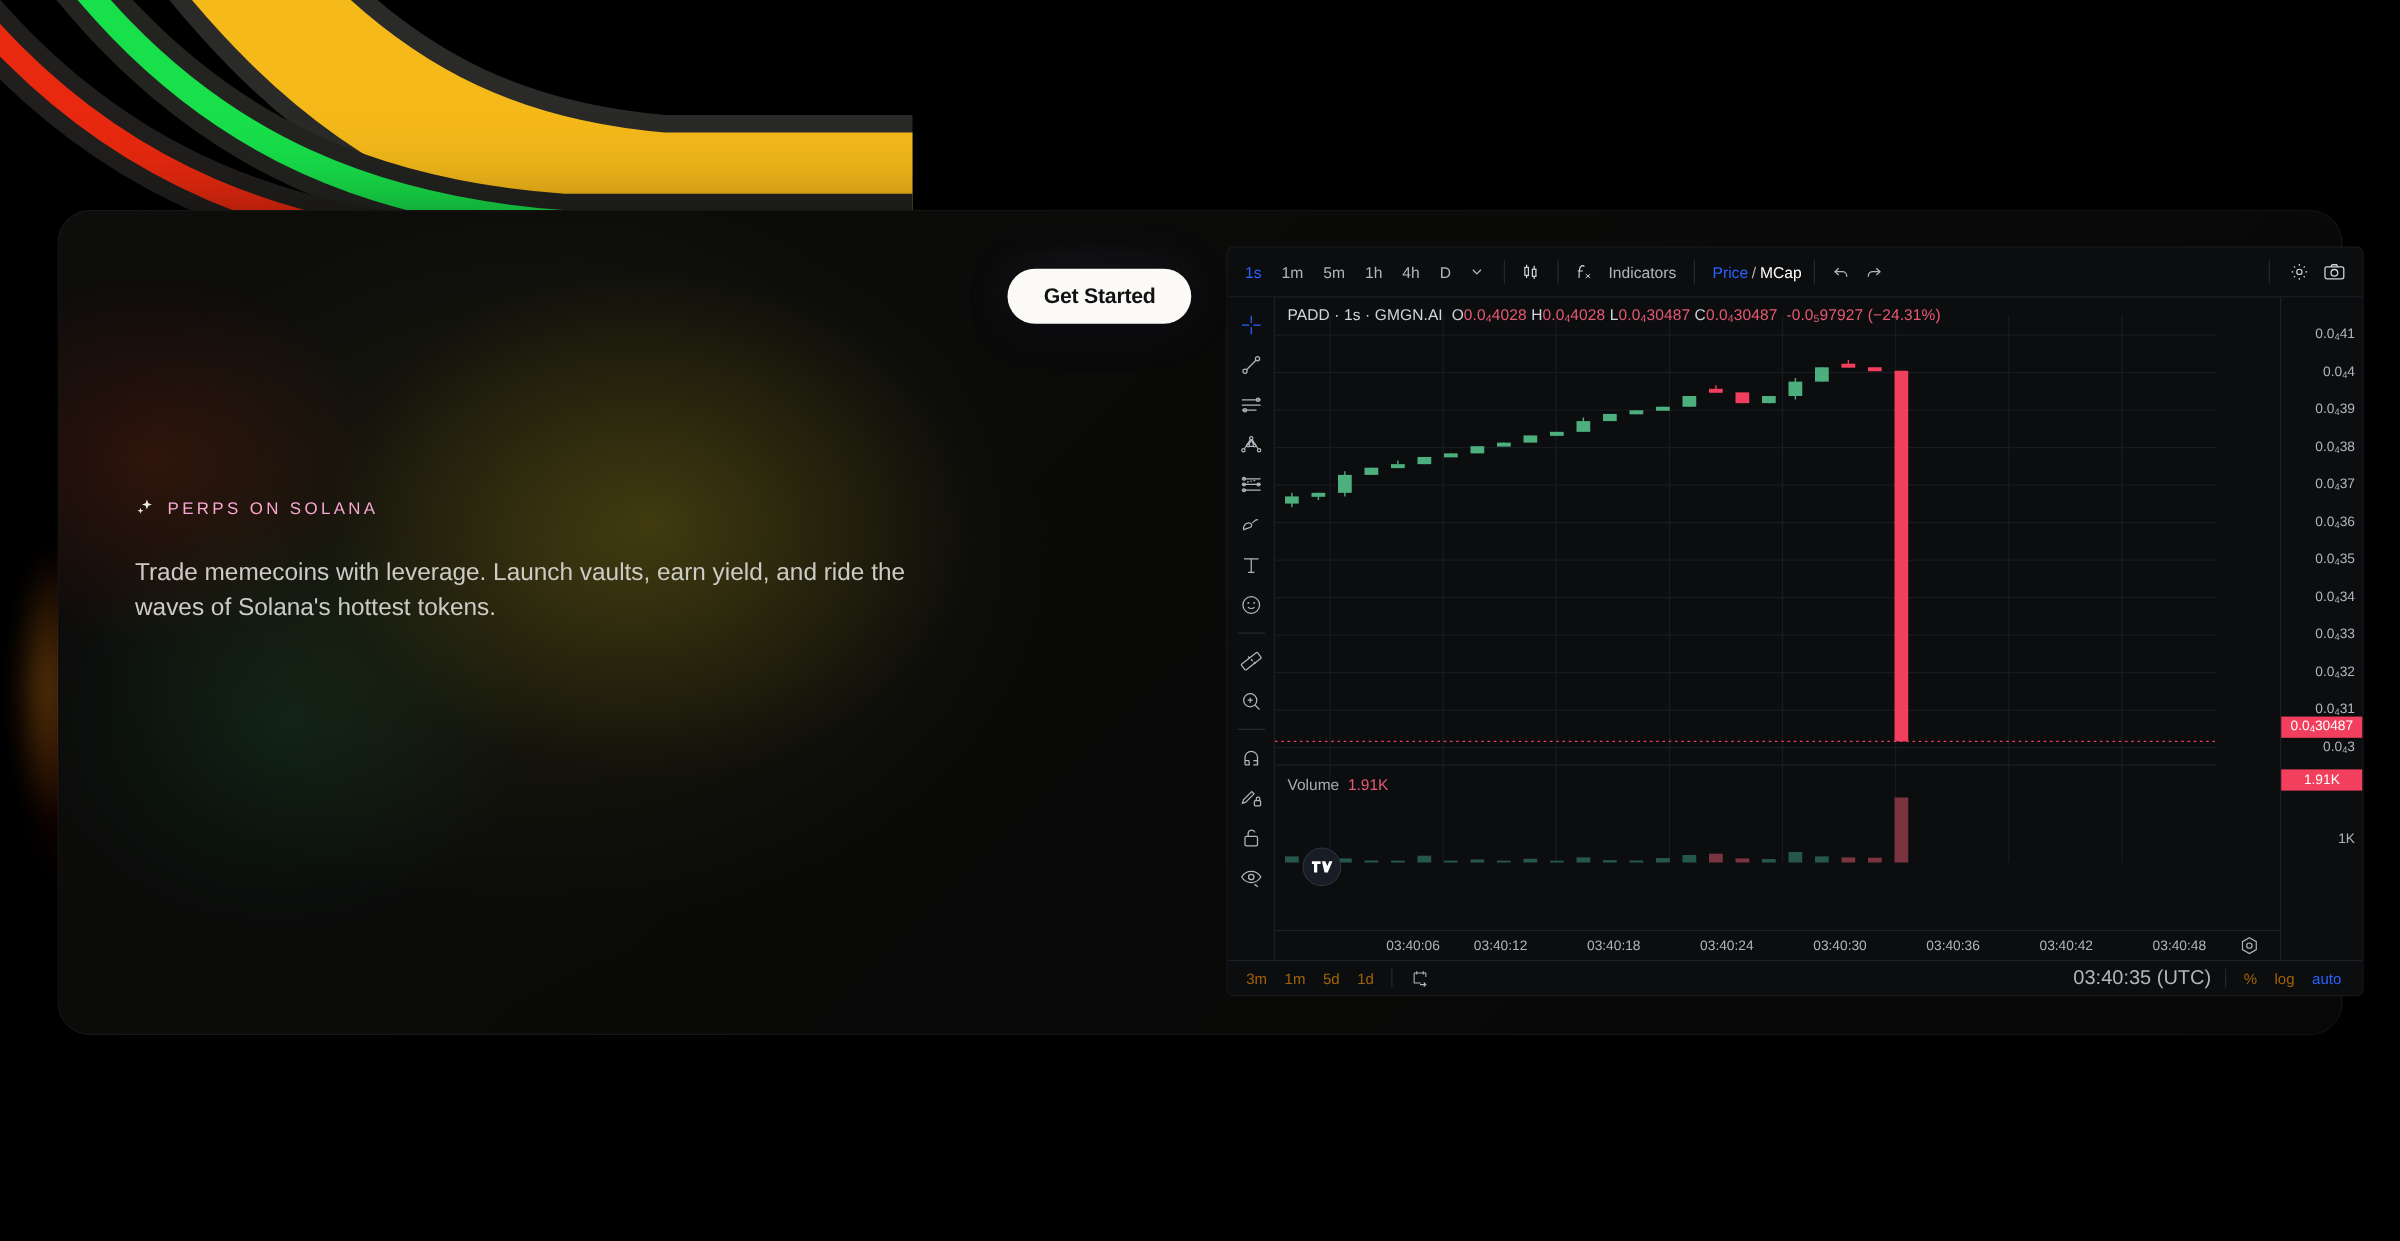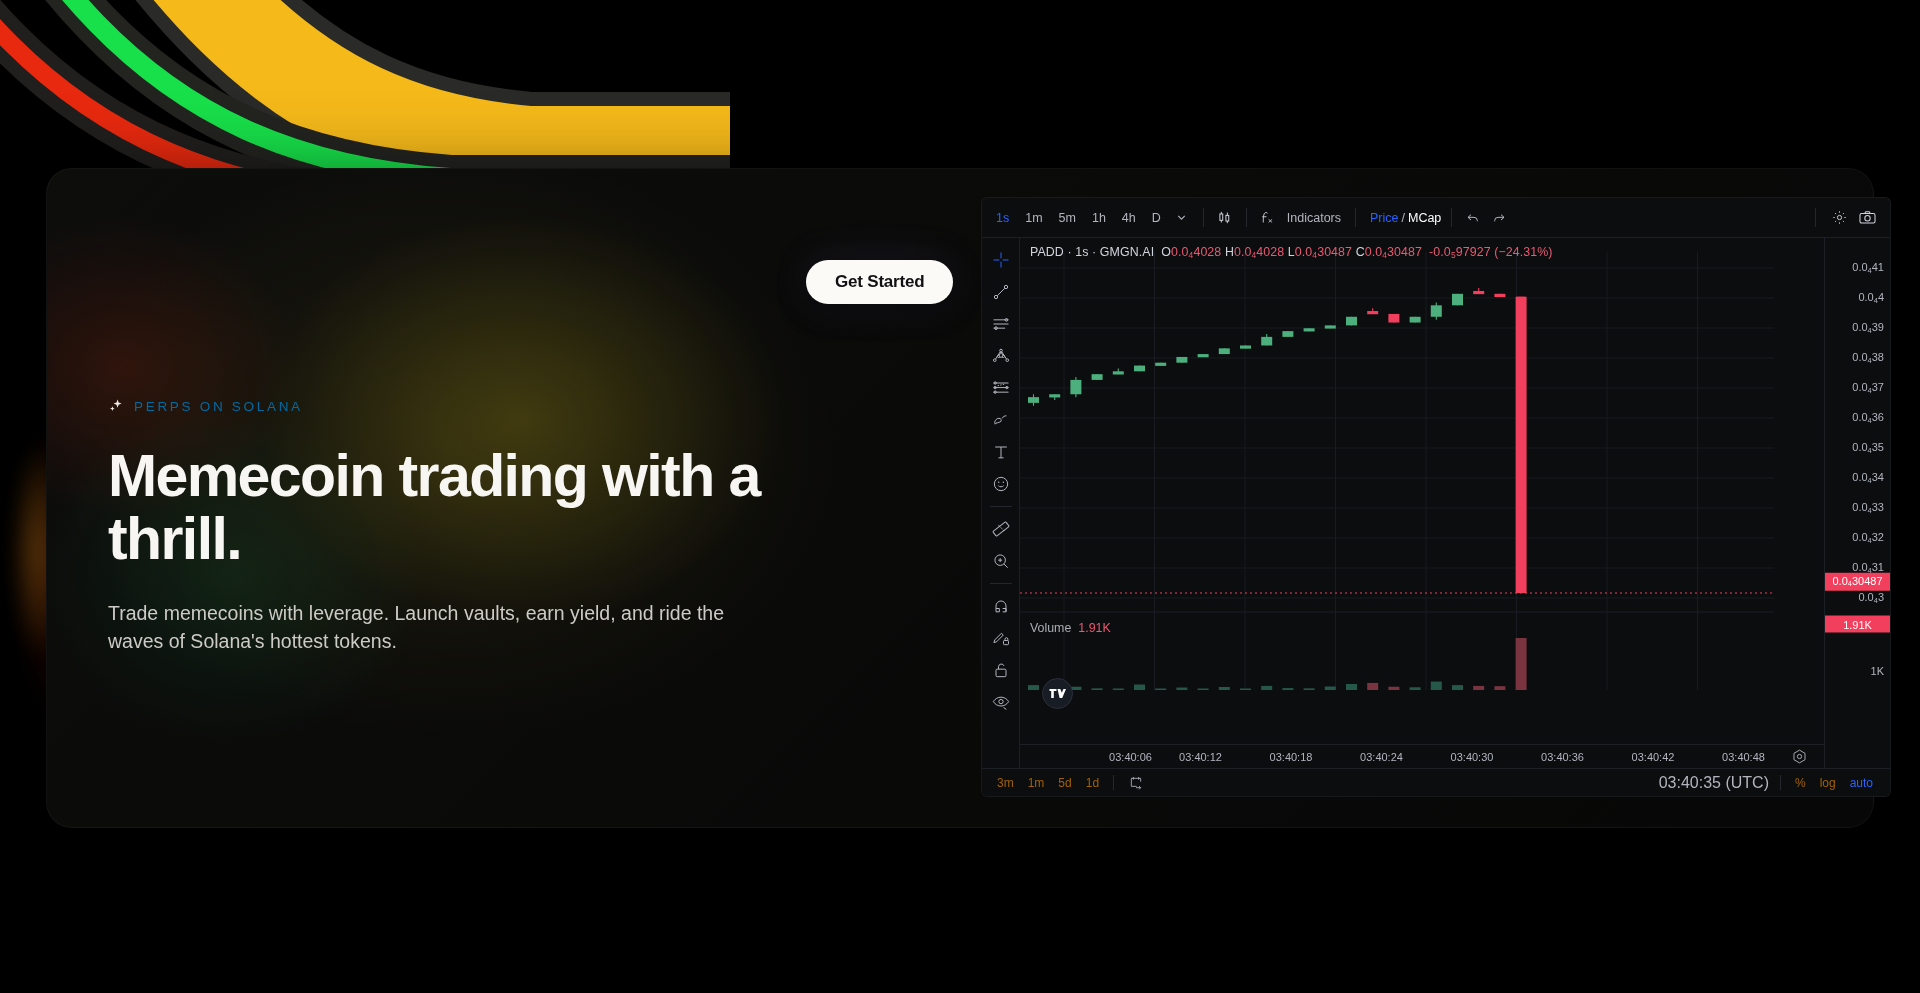--- a/index.html
+++ b/index.html
@@ -42,39 +42,38 @@
   .hero-card::after {
     content:""; position:absolute; inset:0; border-radius:26px;
     background: radial-gradient(ellipse 560px 420px at 22% 42%, rgba(190,170,40,0.10), rgba(0,0,0,0) 70%);
     pointer-events:none;
   }
 
   
   .hero-text { position: absolute; left: 108px; top: 398px; width: 700px; z-index: 5; }
   .eyebrow { display: flex; align-items: center; gap: 9px; margin-bottom: 30px; }
   .eyebrow-label {
-    color: #0369a1; font-size: 13.5px; letter-spacing: 2.7px; font-weight: 500;
+    color: #f9a8d4; font-size: 13.5px; letter-spacing: 2.7px; font-weight: 500;
   }
   .spark-icon { width: 17px; height: 17px; display:block; }
   .hero-h1 {
     color: #f7f6f2; font-size: 59px; line-height: 1.06; font-weight: 700;
     letter-spacing: -1.6px; margin-bottom: 30px; max-width: 660px;
   }
   .hero-sub {
     color: #cdcbc6; font-size: 19.5px; line-height: 1.42; font-weight: 400; max-width: 640px;
   }
 
   
   .get-started {
     position: absolute; left: 806px; top: 215px; z-index: 20;
     background: #fbfaf7; color: #111113;
     font-size: 17px; font-weight: 600; letter-spacing: -0.2px;
     padding: 12px 29px; border-radius: 999px; border: none; cursor: pointer;
     box-shadow: 0 6px 26px rgba(0,0,0,0.6), 0 0 42px rgba(180,160,255,0.12);
-    margin-top: 45px;
   }
 
   
   .chart-panel {
     position: absolute; left: 981px; top: 197px; width: 910px; height: 600px;
     background: #0c0d0f; border-radius: 6px; overflow: hidden;
     border: 1px solid rgba(255,255,255,0.05);
     color: #d1d4dc; font-size: 12px;
   }
 
@@ -185,21 +184,20 @@
   <div class="hero-text">
     <div class="eyebrow">
       <span>
         <svg class="spark-icon" viewBox="0 0 24 24" fill="#eceae4">
           <path d="M13.5 2.2 L15 6.4 L19.2 7.9 L15 9.4 L13.5 13.6 L12 9.4 L7.8 7.9 L12 6.4 Z"></path>
           <path d="M6.2 11.5 L7.1 14 L9.6 14.9 L7.1 15.8 L6.2 18.3 L5.3 15.8 L2.8 14.9 L5.3 14 Z"></path>
         </svg>
       </span>
       <span class="eyebrow-label">PERPS ON SOLANA</span>
     </div>
-    <h1 class="hero-h1">Memecoin trading with a thrill.</h1>
     <p class="hero-sub">Trade memecoins with leverage. Launch vaults, earn yield, and ride the waves of Solana's hottest tokens.</p>
   </div>
 
   <button class="get-started">Get Started</button>
 
   <div class="chart-panel">
 
     <div class="ct-top">
       <button class="tf-btn active">1s</button>
       <button class="tf-btn">1m</button>

